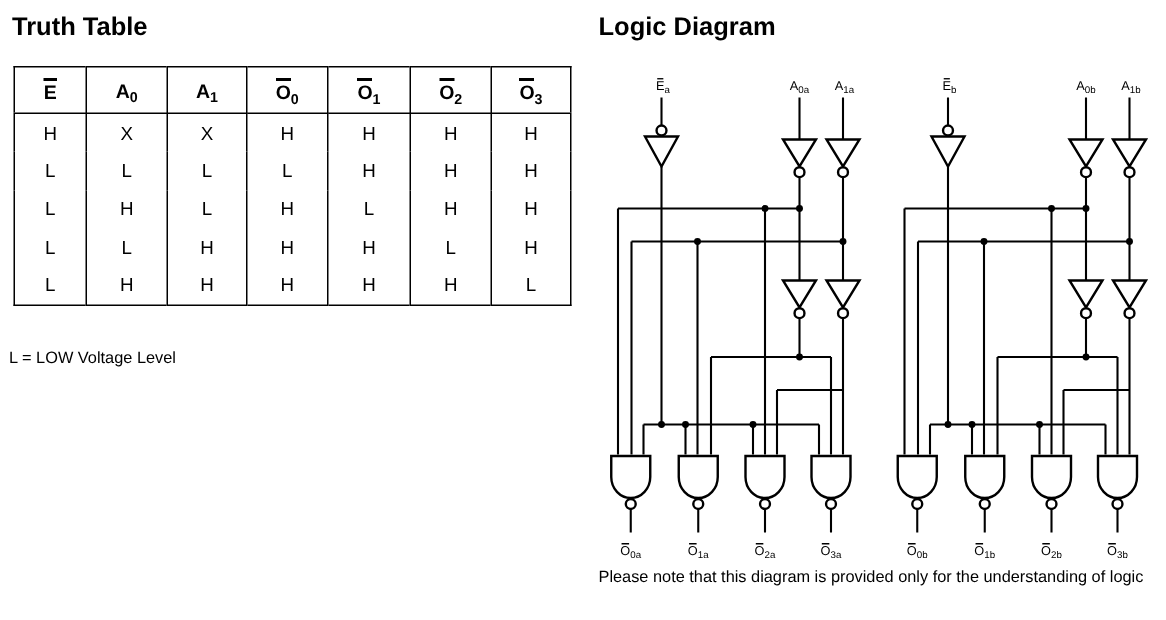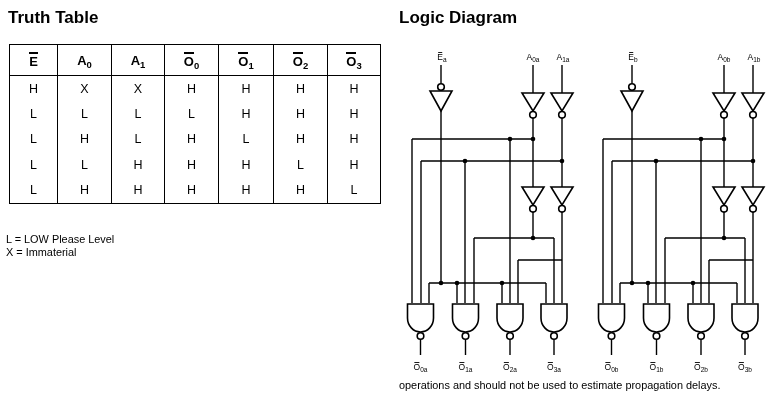--- a/index.html
+++ b/index.html
@@ -97,22 +97,21 @@
     <td>H</td>
     <td>H</td>
     <td>H</td>
     <td>H</td>
     <td>L</td>
   </tr>
 </tbody>
   </table>
 
 <div id="legend">
-  <div>L = LOW Please Level</div>
-  <div>X = Immaterial</div>
+  <div>L = LOW Voltage Level</div>
 </div>
 
 <svg id="diagram" width="777" height="413" viewBox="0 0 777 413">
     <g transform="translate(0,0)">
       <text x="442" y="60" text-anchor="middle" class="lbl"><tspan>E</tspan><tspan dy="2" font-size="6.5">a</tspan></text>
       <line x1="438.1515625" y1="52.5" x2="442.2234375" y2="52.5" stroke="#000" stroke-width="0.9"></line>
       <text x="533" y="60" text-anchor="middle" class="lbl"><tspan>A</tspan><tspan dy="2" font-size="6.5">0a</tspan></text>
       <text x="563" y="60" text-anchor="middle" class="lbl"><tspan>A</tspan><tspan dy="2" font-size="6.5">1a</tspan></text>
       <line x1="441" y1="65" x2="441" y2="83.7" class="wire"></line>
       <circle cx="441" cy="87" r="3.3" class="gate"></circle>
@@ -241,14 +240,14 @@
       <line x1="503.8703125" y1="362.5" x2="508.8953125" y2="362.5" stroke="#000" stroke-width="0.9"></line>
       <path d="M541,304 H567 V318 A13 14 0 0 1 541,318 Z" class="gate"></path>
       <circle cx="554" cy="336" r="3.3" class="gate"></circle>
       <line x1="554" y1="339.3" x2="554" y2="355" class="wire"></line>
       <text x="554" y="370" text-anchor="middle" class="lbl"><tspan>O</tspan><tspan dy="2" font-size="6.5">3b</tspan></text>
       <line x1="547.8703125" y1="362.5" x2="552.8953125" y2="362.5" stroke="#000" stroke-width="0.9"></line>
     </g>
   </svg>
 
 <div id="note">
-  <div>operations and should not be used to estimate propagation delays.</div>
+  <div>Please note that this diagram is provided only for the understanding of logic</div>
 </div>
 
 </body></html>

